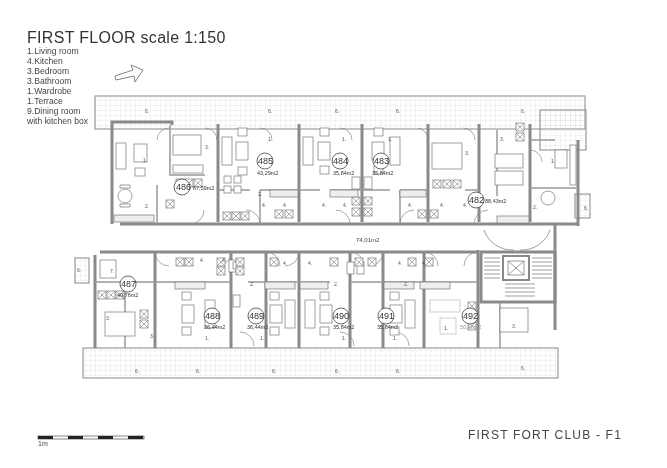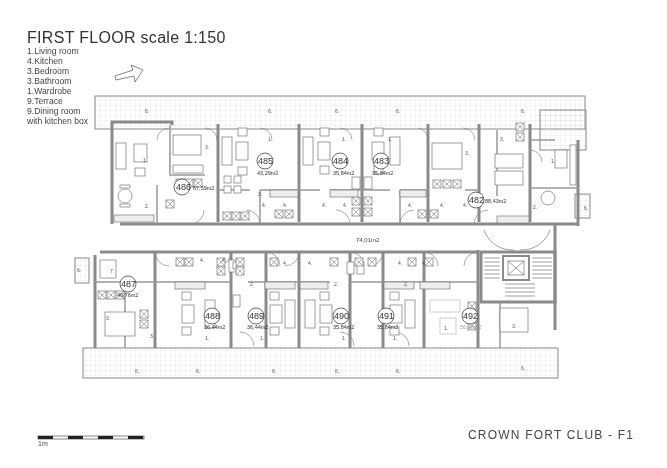--- a/index.html
+++ b/index.html
@@ -15,21 +15,21 @@
 <body>
 
 <div class="title">FIRST FLOOR scale 1:150</div>
 
 <div class="legend">
   <div>1.Living room</div>
   <div>4.Kitchen</div>
   <div>3.Bedroom</div>
   <div>3.Bathroom</div>
   <div>1.Wardrobe</div>
-  <div>9.Terrace</div>
+  <div>1.Terrace</div>
   <div>9.Dining room</div>
   <div>with kitchen box</div>
 </div>
 
 <svg class="plan" width="667" height="468" viewBox="0 0 667 468">
   <defs>
     <pattern id="grid" width="5" height="5" patternUnits="userSpaceOnUse">
       <path d="M5 0 L0 0 0 5" fill="none" stroke="#d8d8d8" stroke-width="0.6"></path>
     </pattern>
     <g id="xbox">
@@ -387,13 +387,13 @@
   <g>
     <rect x="38" y="436" width="106" height="3" fill="#fff" stroke="#333" stroke-width="0.6"></rect>
     <rect x="38" y="436" width="15" height="3" fill="#222"></rect>
     <rect x="68" y="436" width="15" height="3" fill="#222"></rect>
     <rect x="98" y="436" width="15" height="3" fill="#222"></rect>
     <rect x="128" y="436" width="15" height="3" fill="#222"></rect>
     <text x="38" y="446" font-size="7" fill="#444">1m</text>
   </g>
 </svg>
 
-<div class="brand">CROWN FORT CLUB - F1</div>
+<div class="brand">FIRST FORT CLUB - F1</div>
 
 </body></html>

